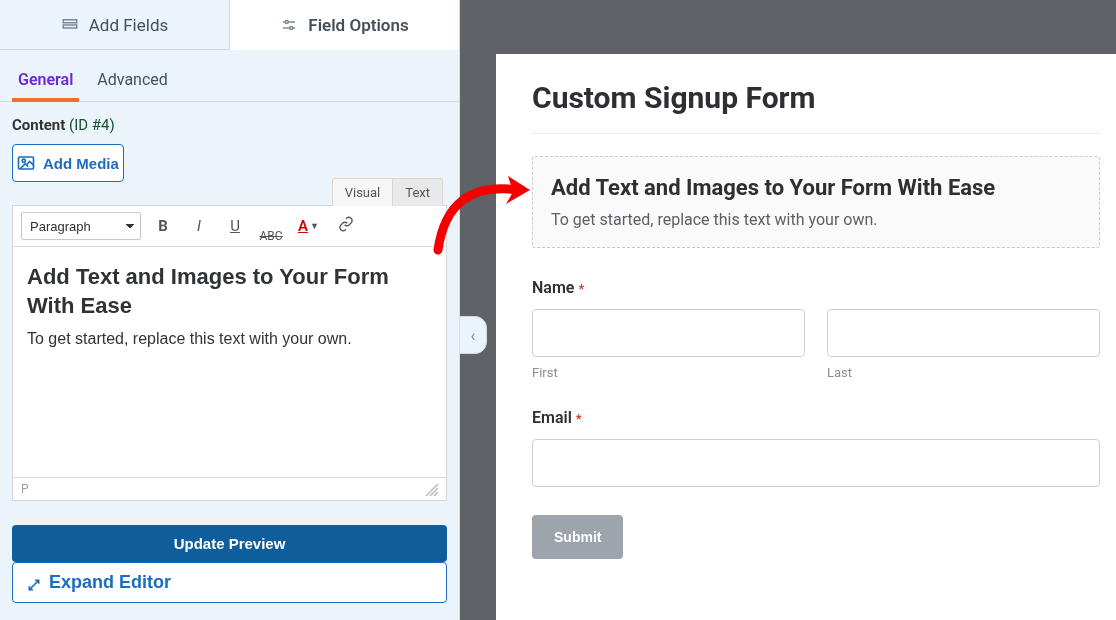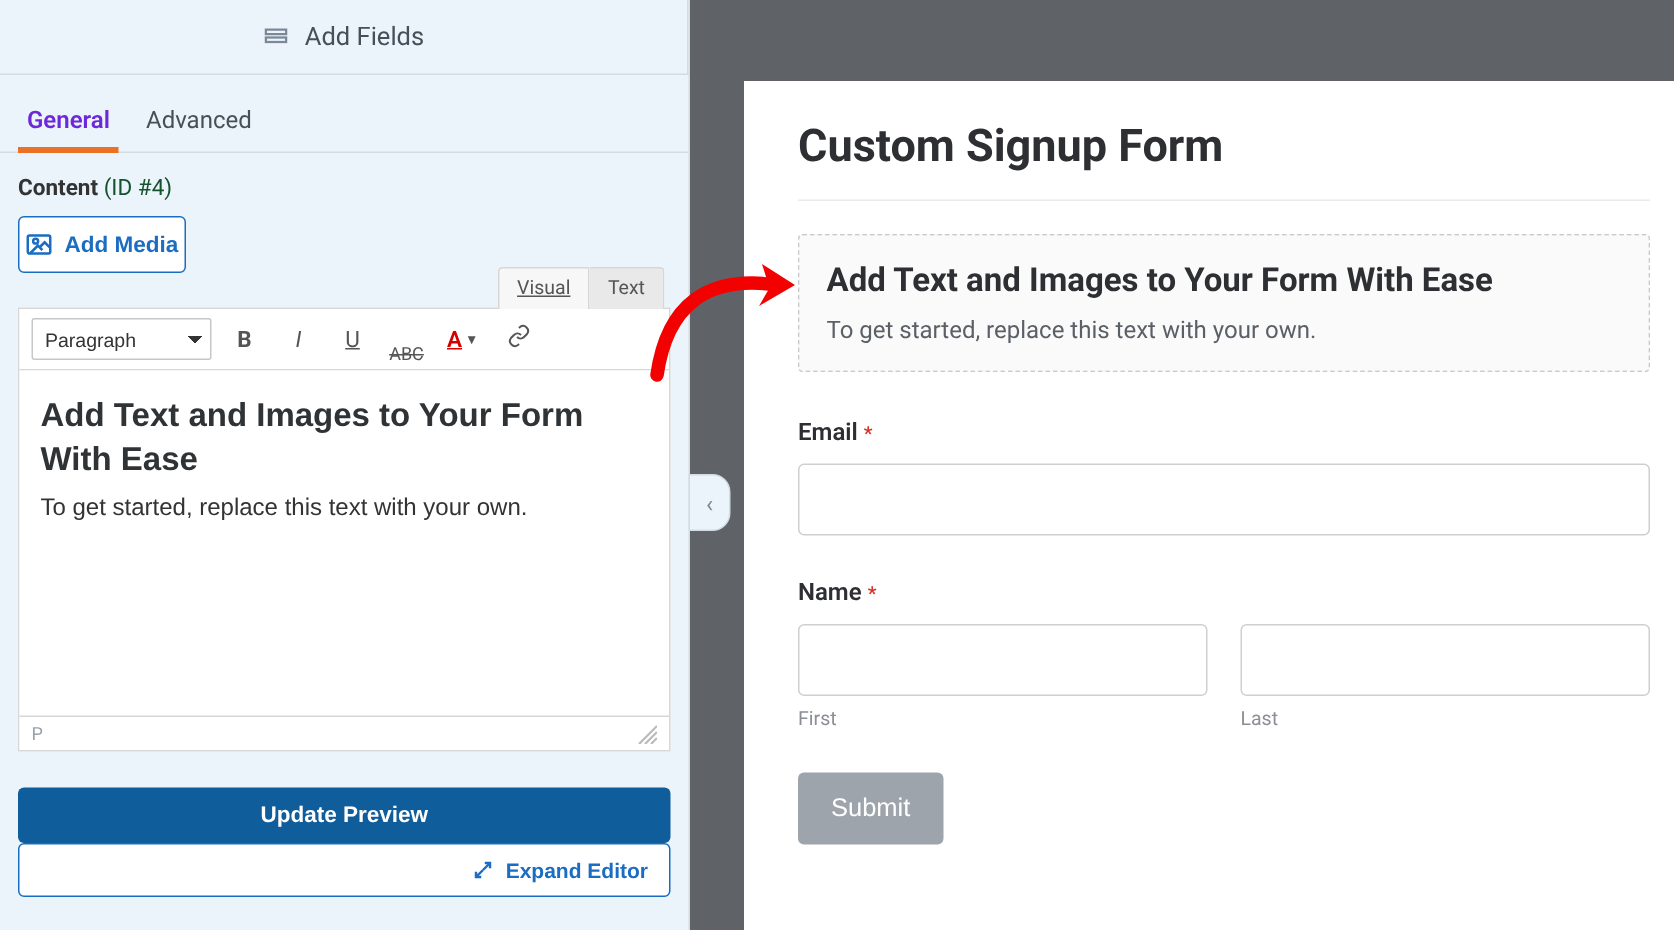--- a/index.html
+++ b/index.html
@@ -46,21 +46,21 @@
     border: 1px solid #1a6dc2; border-radius: 4px; padding: 9px 4px; font-size: 15px; font-weight: 600;
     cursor: pointer;
   }
   .btn-outline .icon { width: 18px; height: 18px; }
 
   .editor-tabs-row { display: flex; justify-content: flex-end; margin-top: -4px; margin-bottom: -1px; padding-right: 4px; }
   .editor-tab {
     padding: 6px 12px; font-size: 13px; color: #555; background: #f7f7f7; border: 1px solid #d7d7d7;
     border-bottom: none; cursor: pointer;
   }
-  .editor-tab.first { border-radius: 3px 0 0 0; text-decoration: underline; }
+  .editor-tab.first { border-radius: 3px 0 0 0; }
   .editor-tab.last { border-radius: 0 3px 0 0; border-left: none; }
   .editor-tab.active { background: #e9e9e9; }
 
   .editor-wrap { border: 1px solid #d7d7d7; background: #fff; }
   .toolbar {
     display: flex; align-items: center; gap: 8px; padding: 6px 8px; border-bottom: 1px solid #d7d7d7;
     background: #fff;
   }
   .fmt-select {
     height: 28px; border: 1px solid #c7c7c7; background: #fff; color: #333; font-size: 13px;
@@ -92,23 +92,22 @@
   .resize-grip { width: 14px; height: 14px; color: #bbb; }
   .resize-grip svg { width: 100%; height: 100%; }
 
   .bottom-actions { display: flex; justify-content: space-between; padding: 12px 12px; flex-direction: column; }
   .btn-primary {
     background: #105d9b; color: #fff; border: none; border-radius: 4px; padding: 10px 16px;
     font-size: 15px; font-weight: 600; cursor: pointer;
   }
   .btn-outline2 {
     display: inline-flex; align-items: center; gap: 8px; background: #fff; color: #1a6dc2;
-    border: 1px solid #1a6dc2; border-radius: 4px; padding: 9px 14px; font-size: 14px; font-weight: 600;
+    border: 1px solid #1a6dc2; border-radius: 4px; padding: 9px 14px; font-size: 18px; font-weight: 600;
     cursor: pointer;
-    justify-content: flex-end;
   }
   .btn-outline2 .icon { width: 14px; height: 14px; }
 
   
   .right {
     flex: 1; background: #5f6368; position: relative; padding: 54px 0 0 36px;
   }
   .collapse-handle {
     position: absolute; left: -1px; top: 316px; width: 28px; height: 38px; background: #eaf4fa;
     border: 1px solid #d3dce4; border-radius: 0 12px 12px 0;
@@ -134,21 +133,21 @@
   .name-col { flex: 1; }
   .text-input {
     width: 100%; height: 48px; border: 1px solid #cfcfcf; border-radius: 4px; padding: 0 12px;
     font-size: 15px; background: #fff;
   }
   .sublabel { font-size: 13px; color: #8b8f95; margin-top: 8px; }
 
   .field-group { margin-bottom: 28px; }
   .submit-btn {
     background: #9ea4ab; color: #fff; border: none; border-radius: 4px; padding: 14px 22px;
-    font-size: 17px; font-weight: 400; cursor: pointer;
+    font-size: 14px; font-weight: 700; cursor: pointer;
   }
 
   
   .arrow-svg { position: absolute; left: 418px; top: 160px; width: 130px; height: 100px; pointer-events: none; z-index: 10; }
   .arrow-svg path { stroke: #f30000; stroke-width: 9; fill: none; stroke-linecap: round; }
   .arrow-svg .head { fill: #f30000; stroke: none; }
 </style>
 </head>
 <body>
 
@@ -157,20 +156,31 @@
   <div class="left">
     <div class="top-tabs">
       <div class="top-tab left-tab">
         <span class="icon">
           <svg viewBox="0 0 24 24" fill="none" stroke="currentColor" stroke-width="2">
               <rect x="3" y="5" width="18" height="4"></rect>
               <rect x="3" y="12" width="18" height="4"></rect>
             </svg>
         </span>
         <span>Add Fields</span>
+      </div>
+      <div class="top-tab active">
+        <span class="icon">
+          <svg viewBox="0 0 24 24" fill="none" stroke="currentColor" stroke-width="2">
+              <line x1="4" y1="8" x2="20" y2="8"></line>
+              <circle cx="9" cy="8" r="2" fill="#fff"></circle>
+              <line x1="4" y1="16" x2="20" y2="16"></line>
+              <circle cx="15" cy="16" r="2" fill="#fff"></circle>
+            </svg>
+        </span>
+        <span>Field Options</span>
       </div>
     </div>
 
     <div class="sub-tabs">
       <div class="sub-tab active">General</div>
       <div class="sub-tab">Advanced</div>
     </div>
 
     <div class="content-area">
       <div class="section-title">
@@ -262,41 +272,41 @@
       <div class="form-title">Custom Signup Form</div>
       <hr class="title-hr">
 
       <div class="highlight-box">
         <h3>Add Text and Images to Your Form With Ease</h3>
         <p>To get started, replace this text with your own.</p>
       </div>
 
       <div class="field-group">
         <div class="field-label">
-          <span>Email</span><span class="req">*</span>
-        </div>
-        <input class="text-input" type="text" style="">
-      </div>
-
-      <div class="field-group">
-        <div class="field-label">
           <span>Name</span><span class="req">*</span>
         </div>
         <div class="name-row">
           <div class="name-col">
             <input class="text-input" type="text" style="">
             <div class="sublabel">First</div>
           </div>
           <div class="name-col">
             <input class="text-input" type="text" style="">
             <div class="sublabel">Last</div>
           </div>
         </div>
       </div>
 
+      <div class="field-group">
+        <div class="field-label">
+          <span>Email</span><span class="req">*</span>
+        </div>
+        <input class="text-input" type="text" style="">
+      </div>
+
       <button class="submit-btn">Submit</button>
     </div>
   </div>
 </div>
 
 <svg class="arrow-svg" viewBox="0 0 130 100">
   <path d="M20 90 Q 30 20, 100 30"></path>
   <polygon class="head" points="112,30 90,16 95,32 88,44"></polygon>
 </svg>
 

